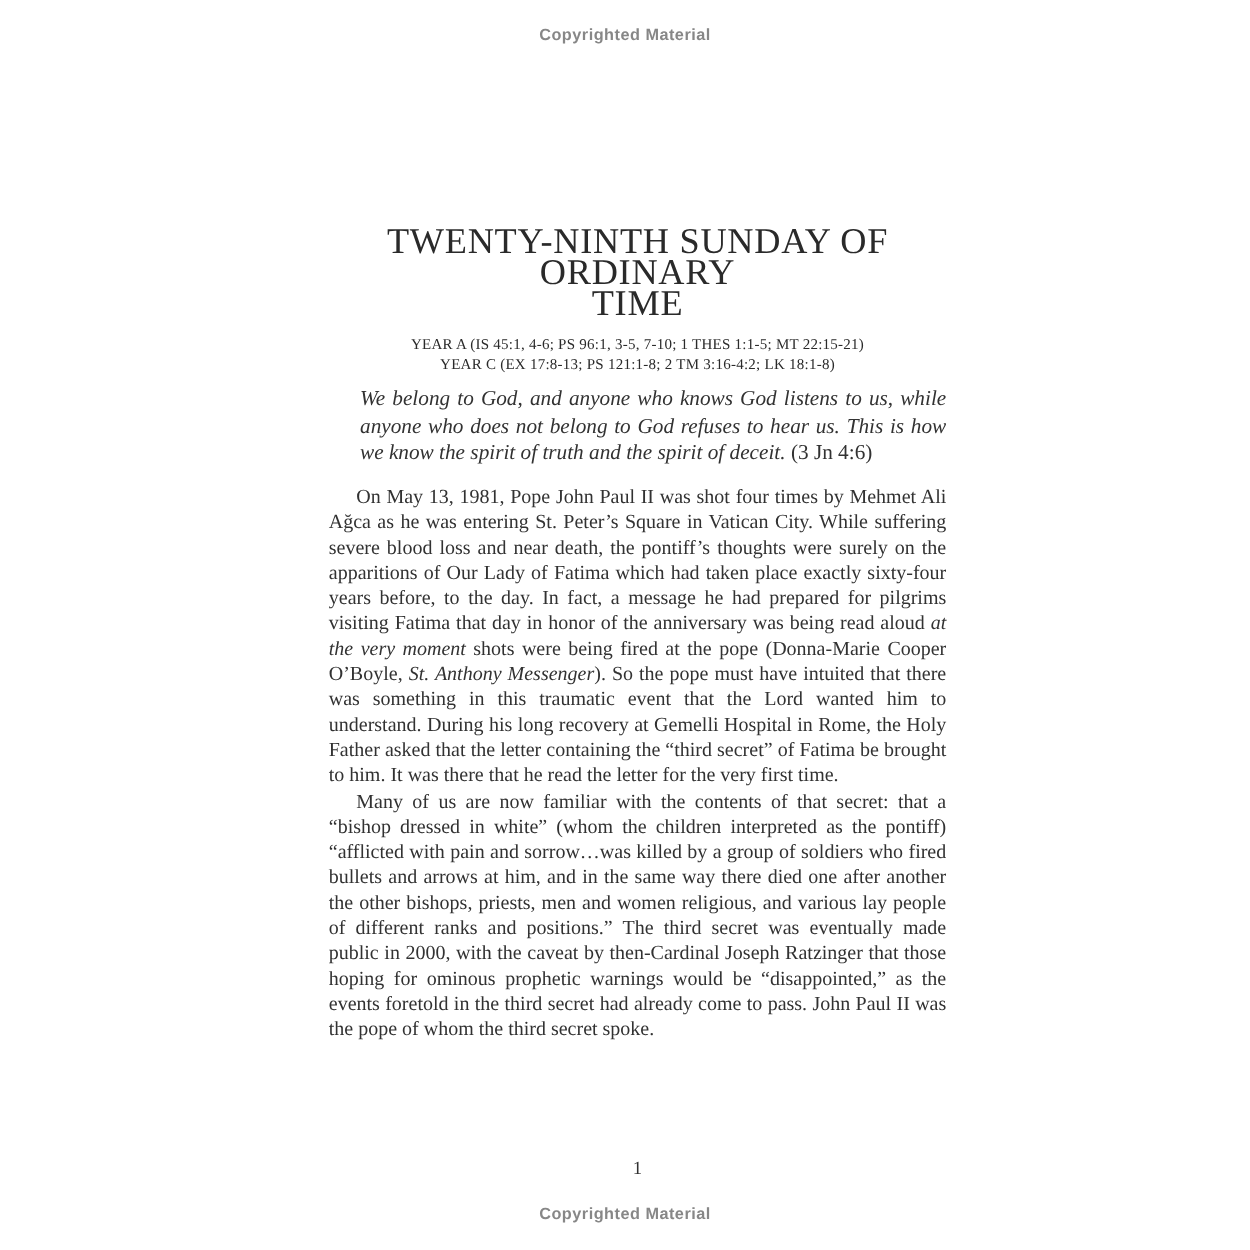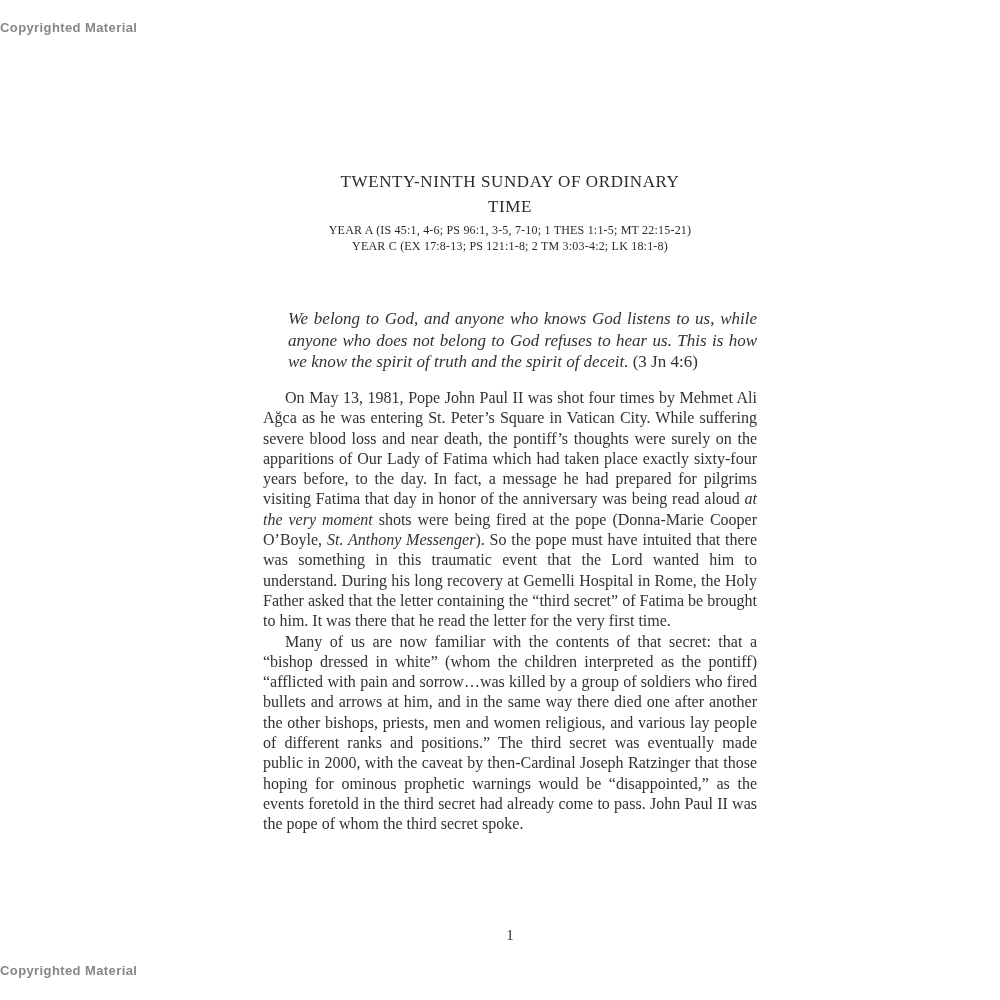--- a/index.html
+++ b/index.html
@@ -6,35 +6,35 @@
   .page {
     position: relative;
     width: 1000px; height: 1000px;
     background: #ffffff;
     font-family: "Liberation Serif", serif;
     color: #323232;
     overflow: hidden;
   }
   .copyright {
     position: absolute; left: 0; width: 1000px;
-    text-align: left;
+    text-align: center;
     font-family: "Liberation Sans", sans-serif;
     font-size: 13px; font-weight: bold;
     letter-spacing: 0.4px;
     color: #878787;
   }
   .copyright.top { top: 20px; }
   .copyright.bottom { top: 963px; }
   .chapter-head {
     position: absolute; top: 169px; left: 263px; width: 494px;
     text-align: center;
   }
   .chapter-title {
-    margin: 0;
-    font-size: 17px; font-weight: normal;
+    margin: 12px;
+    font-size: 29px; font-weight: normal;
     letter-spacing: 0.6px;
     line-height: 25px;
     color: #2a2a2a;
   }
   .chapter-title .tline { display: block; }
   .readings {
     margin-top: 4px;
     font-size: 12px; line-height: 15.6px;
     letter-spacing: 0.2px;
     color: #2a2a2a;
@@ -67,21 +67,21 @@
 
   <div class="copyright top">Copyrighted Material</div>
 
   <div class="chapter-head">
     <h1 class="chapter-title">
         <span class="tline">TWENTY-NINTH SUNDAY OF ORDINARY</span>
         <span class="tline">TIME</span>
       </h1>
     <div class="readings">
       <div>YEAR A (IS 45:1, 4-6; PS 96:1, 3-5, 7-10; 1 THES 1:1-5; MT 22:15-21)</div>
-      <div>YEAR C (EX 17:8-13; PS 121:1-8; 2 TM 3:03-4:2; LK 18:1-8)</div>
+      <div>YEAR C (EX 17:8-13; PS 121:1-8; 2 TM 3:16-4:2; LK 18:1-8)</div>
     </div>
   </div>
 
   <blockquote class="epigraph"><em>We belong to God, and anyone who knows God listens to us, while anyone who does not belong to God refuses to hear us. This is how we know the spirit of truth and the spirit of deceit.</em><span class="cite"> (3 Jn 4:6)</span></blockquote>
 
   <div class="body-text">
     <p><span>On May 13, 1981, Pope John Paul II was shot four times by Mehmet Ali Ağca as he was entering St. Peter’s Square in Vatican City. While suffering severe blood loss and near death, the pontiff’s thoughts were surely on the apparitions of Our Lady of Fatima which had taken place exactly sixty-four years before, to the day. In fact, a message he had prepared for pilgrims visiting Fatima that day in honor of the anniversary was being read aloud </span><em>at the very moment</em><span> shots were being fired at the pope (Donna-Marie Cooper O’Boyle, </span><em>St. Anthony Messenger</em><span>). So the pope must have intuited that there was something in this traumatic event that the Lord wanted him to understand. During his long recovery at Gemelli Hospital in Rome, the Holy Father asked that the letter containing the “third secret” of Fatima be brought to him. It was there that he read the letter for the very first time.</span></p>
     <p>Many of us are now familiar with the contents of that secret: that a “bishop dressed in white” (whom the children interpreted as the pontiff) “afflicted with pain and sorrow…was killed by a group of soldiers who fired bullets and arrows at him, and in the same way there died one after another the other bishops, priests, men and women religious, and various lay people of different ranks and positions.” The third secret was eventually made public in 2000, with the caveat by then-Cardinal Joseph Ratzinger that those hoping for ominous prophetic warnings would be “disappointed,” as the events foretold in the third secret had already come to pass. John Paul II was the pope of whom the third secret spoke.</p>
   </div>
 

